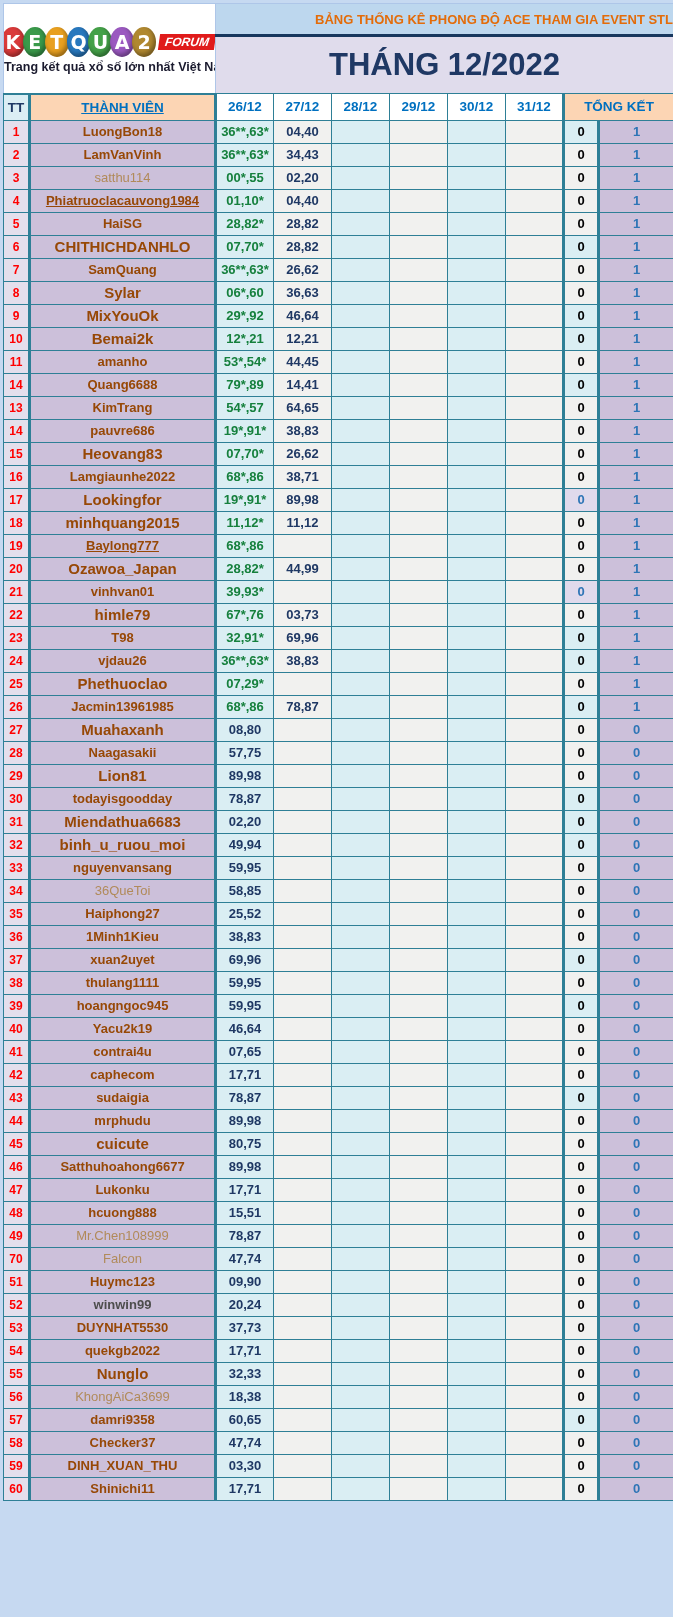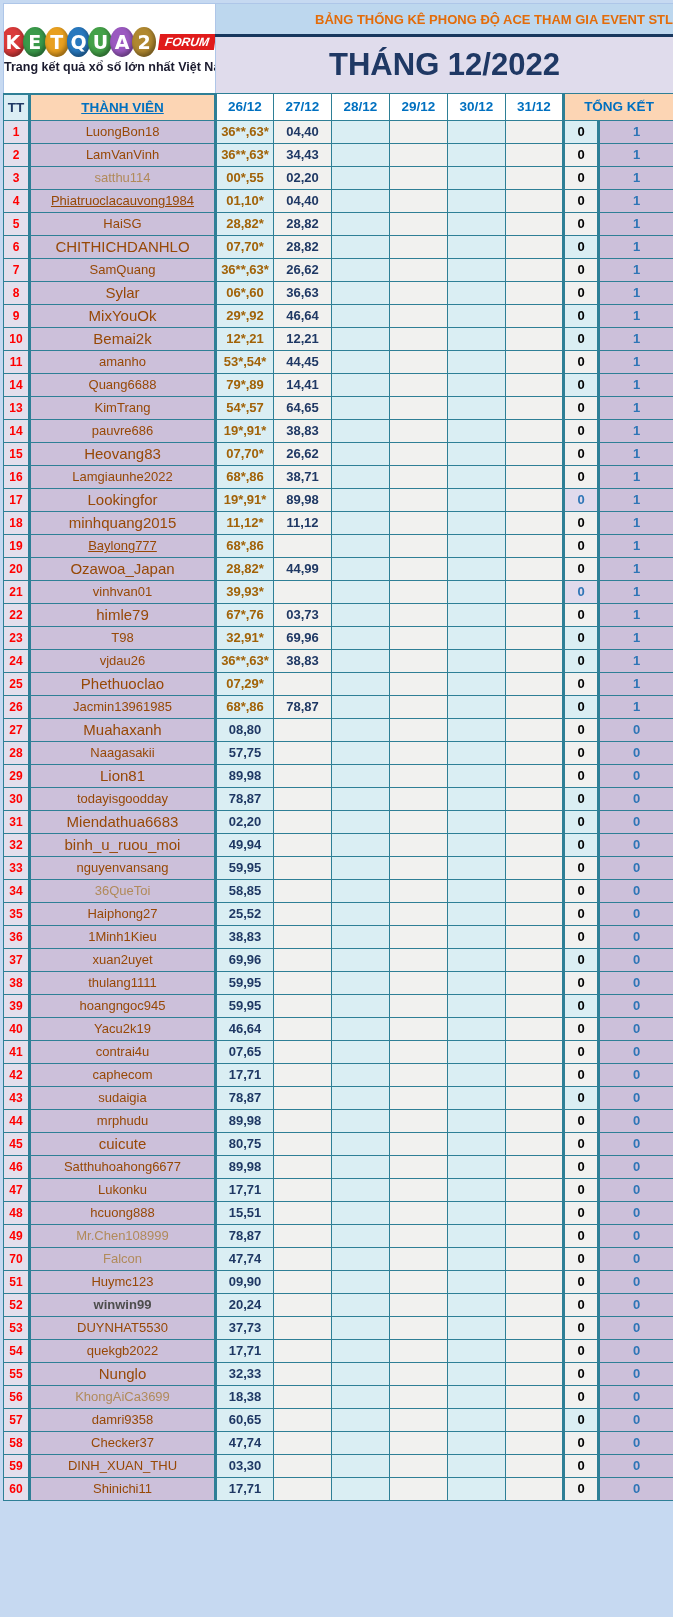--- a/index.html
+++ b/index.html
@@ -43,29 +43,29 @@
   .logo-letter{display:inline-flex;justify-content:center;align-items:center;
     width:24px;height:30px;border-radius:50%;color:#fff;font-weight:bold;font-size:19px;
     font-family:"DejaVu Sans",sans-serif;box-shadow:inset -2px -3px 4px rgba(0,0,0,.35);margin-left:-3px;}
   .forum-badge{display:inline-block;background:#e01b1b;color:#fff;font-style:italic;font-weight:bold;
     font-size:12px;padding:1px 6px;transform:skewX(-8deg);margin-left:2px;vertical-align:top;}
   .tagline{font-size:12.5px;color:#1a1a2e;font-weight:bold;margin-top:3px;}
 
   
   tr.r td{height:22px;text-align:center;vertical-align:middle;}
   .tt-cell{background:#e4dfec;color:#ff0000;font-weight:bold;font-size:12px;}
-  .name-cell{background:#ccc0da;font-size:13px;font-weight:normal;color:#974806;}
+  .name-cell{background:#ccc0da;font-size:13px;font-weight:bold;color:#974806;}
   .name-lg{font-size:15px;}
   .name-sm{font-size:13px;}
   .name-muted{font-weight:normal;color:#b18a5a;}
   .name-dark{font-weight:bold;color:#4d4d4d;}
   .uline{text-decoration:underline;}
 
   .val{font-weight:bold;font-size:13px;}
-  .vred{color:#a16207;}
+  .vred{color:#15803d;}
   .vnavy{color:#1f3864;}
   .bg-cyan{background:#daeef3;}
   .bg-white{background:#f1f1ef;}
   .bg-lav{background:#e0daec;}
 
   .z-cell{font-weight:bold;font-size:13px;color:#000;}
   .z-blue{color:#2e75b6;}
   .tot-cell{background:#ccc0da;font-weight:bold;font-size:13px;color:#2e75b6;}
 </style>
 </head>

